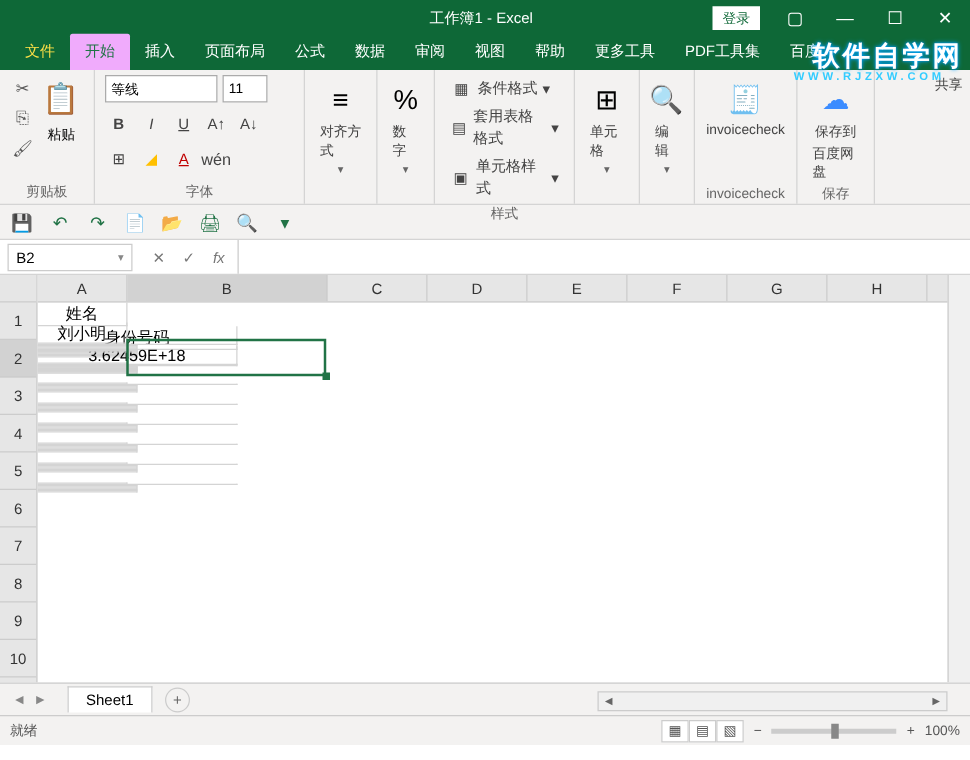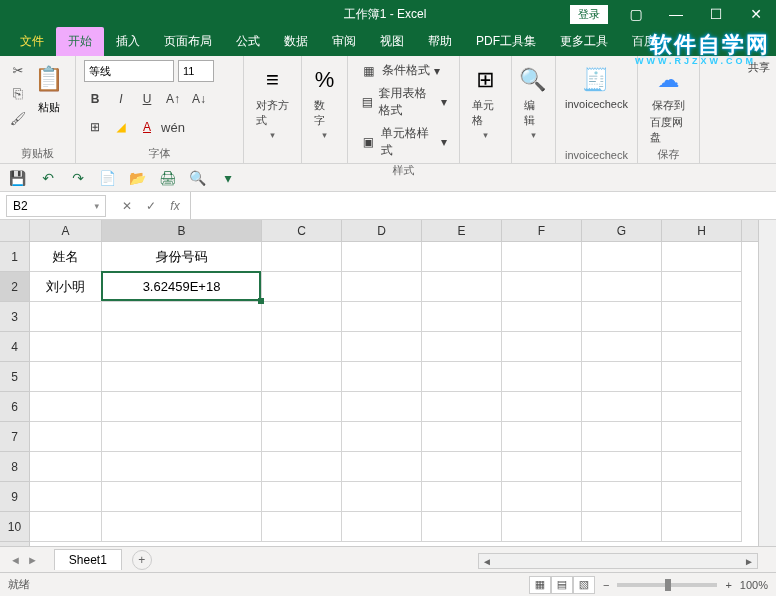--- a/index.html
+++ b/index.html
@@ -57,21 +57,21 @@
 .row-hdrs { width: 30px; background: #e6e6e6; border-right: 1px solid #ccc; }
 .corner { height: 22px; background: #e6e6e6; border-bottom: 1px solid #ccc; }
 .row-hdr { height: 30px; border-bottom: 1px solid #ccc; display: flex; align-items: center; justify-content: center; font-size: 12px; color: #333; }
 .row-hdr.sel { background: #d2d2d2; }
 
 .grid-main { flex: 1; overflow: hidden; position: relative; }
 .col-hdrs { display: flex; height: 22px; background: #e6e6e6; border-bottom: 1px solid #ccc; }
 .col-hdr { border-right: 1px solid #ccc; display: flex; align-items: center; justify-content: center; font-size: 12px; color: #333; }
 .col-hdr.sel { background: #d2d2d2; }
 .cells { position: relative; }
-.row { display: flex; height: 30px; }
+.row { display: flex; height: 16px; flex-direction: column; }
 .cell { border-right: 1px solid #d4d4d4; border-bottom: 1px solid #d4d4d4; display: flex; align-items: center; padding: 0 6px; font-size: 13px; color: #000; }
 .cell.center { justify-content: center; }
 .sel-border { position: absolute; border: 2px solid #217346; pointer-events: none; }
 .sel-handle { position: absolute; width: 6px; height: 6px; background: #217346; }
 
 .sheet-tabs { height: 26px; background: #f3f2f1; border-top: 1px solid #ccc; display: flex; align-items: center; position: relative; }
 .st-nav { display: flex; gap: 6px; padding: 0 10px; color: #888; font-size: 11px; }
 .st-tab { background: #fff; border: 1px solid #ccc; border-bottom: none; padding: 3px 14px; font-size: 12px; margin-left: 6px; }
 .st-add { width: 20px; height: 20px; border: 1px solid #ccc; border-radius: 50%; display: flex; align-items: center; justify-content: center; margin-left: 10px; font-size: 12px; color: #666; }
 .hscroll { position: absolute; right: 18px; bottom: 3px; width: 280px; height: 16px; background: #f0f0f0; border: 1px solid #ccc; display: flex; align-items: center; }
@@ -104,22 +104,22 @@
 <div class="menubar">
   <div class="tab file">文件</div>
   <div class="tab active">开始</div>
   <div class="tab">插入</div>
   <div class="tab">页面布局</div>
   <div class="tab">公式</div>
   <div class="tab">数据</div>
   <div class="tab">审阅</div>
   <div class="tab">视图</div>
   <div class="tab">帮助</div>
+  <div class="tab">更多工具</div>
   <div class="tab">PDF工具集</div>
-  <div class="tab">更多工具</div>
   <div class="tab">百度</div>
 </div>
 
 <div class="watermark">软件自学网</div>
 <div class="watermark-sub">WWW.RJZXW.COM</div>
 
 <div class="ribbon">
   <div class="ribbon-group" style="width:76px">
     <div class="ribbon-content">
       <div class="small-icons">

